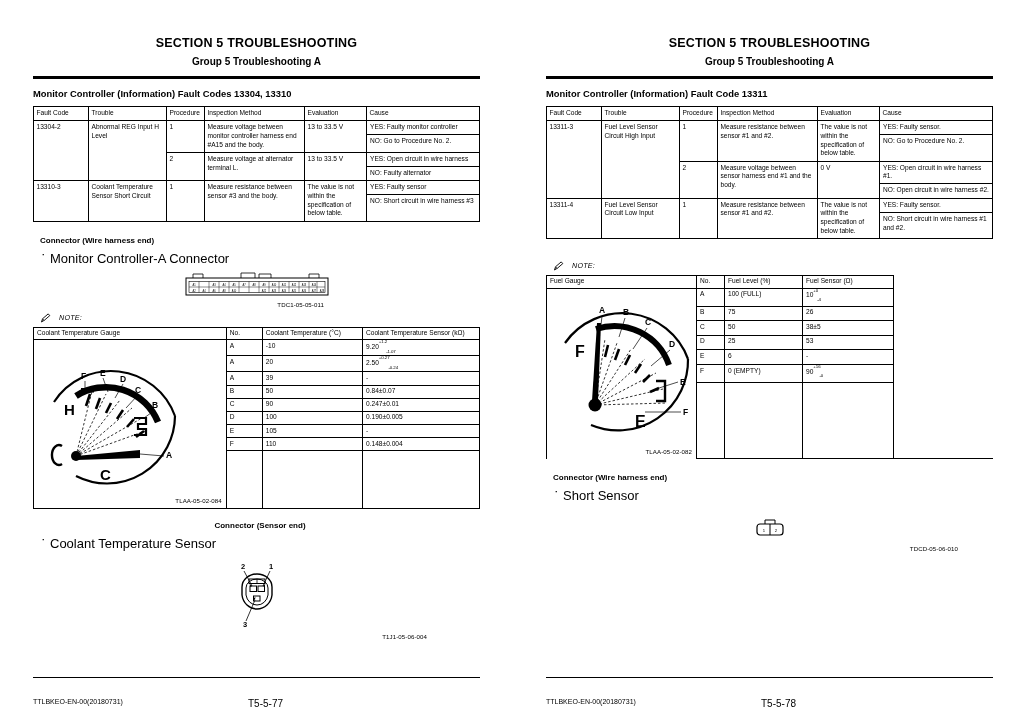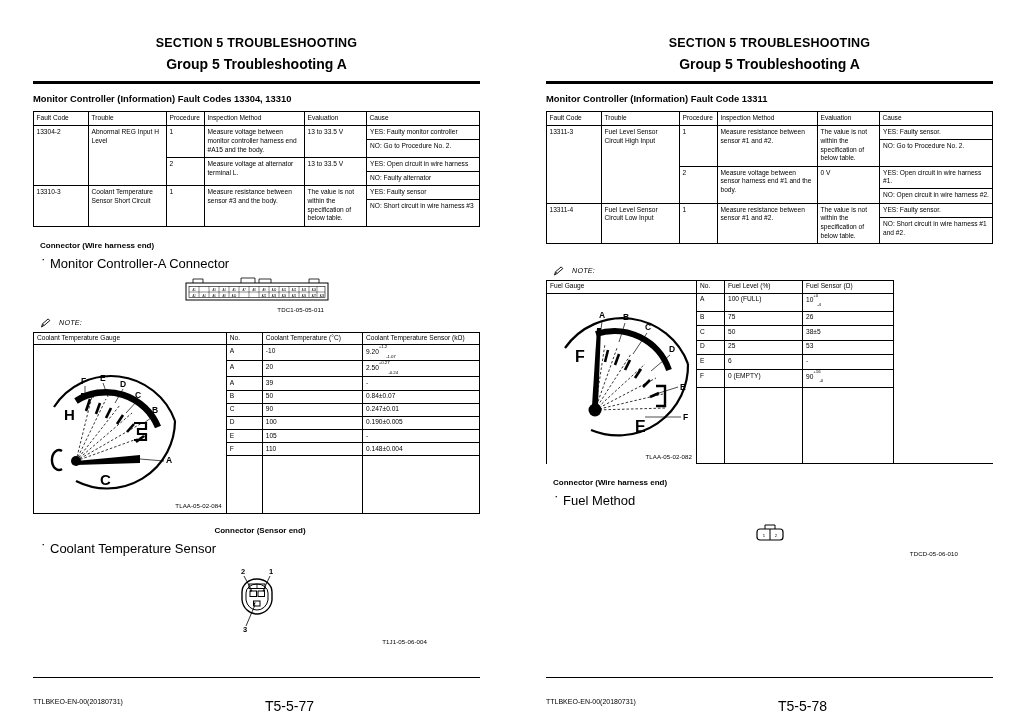--- a/index.html
+++ b/index.html
@@ -17,21 +17,21 @@
   
   .sec-title {
     text-align: center;
     font-size: 12.5px;
     font-weight: bold;
     letter-spacing: .2px;
     margin: 8px 0 0 0;
   }
   .grp-title {
     text-align: center;
-    font-size: 14px;
+    font-size: 10px;
     font-weight: bold;
     margin: 6px 0 0 0;
   }
   .rule-double {
     margin-top: 9px;
     border-top: 2.2px solid #000;
     border-bottom: 1px solid #000;
     height: 3px;
   }
   .fault-heading {
@@ -119,21 +119,21 @@
   table.gtable tr.head td { border-top: 1.3px solid #000; border-bottom: .7px solid #000;}
   table.gtable tr.bottomline td { border-top: 1.3px solid #000; }
   .gauge-cell { padding: 0 !important; position: relative; vertical-align: top; }
   sup.pm { font-size: 4.4px; position: relative; top: -2.6px; letter-spacing: -.1px;}
   sub.pm { font-size: 4.4px; position: relative; bottom: -1.2px; left: -1px; letter-spacing: -.1px;}
 
   
   .footer-rule { position: absolute; left: 33px; right: 33px; bottom: 42px; border-top: 1.4px solid #000; }
   .footer { position: absolute; left: 33px; right: 33px; bottom: 22px; font-size: 7px; }
   .footer .doc { position: absolute; left: 0; top: 0; }
-  .footer .pg { position: absolute; left: 232px; top: 0; font-size: 14px; }
+  .footer .pg { position: absolute; left: 215px; top: 0; font-size: 10px; }
 
   svg { display: block; }
 </style>
 </head>
 <body>
 
 <div class="spread">
 
   <div class="page">
 
@@ -587,21 +587,21 @@
         <td></td>
         <td></td>
       </tr>
       <tr class="bottomline">
         <td colspan="4" style="border-left:none;border-right:none;height:0;padding:0;"></td>
       </tr>
     </tbody>
       </table>
 
     <div class="subhead" style="margin-top:14px;">Connector (Wire harness end)</div>
-    <div class="bullet">Fuel Method</div>
+    <div class="bullet">Short Sensor</div>
 
     <div style="margin-top:14px; display:flex; justify-content:center;">
       <svg width="40" height="22" viewBox="0 0 40 22">
         <rect x="7" y="7" width="26" height="11" rx="3" fill="none" stroke="#000" stroke-width="1.2"></rect>
         <line x1="20" y1="7" x2="20" y2="18" stroke="#000" stroke-width="1"></line>
         <path d="M15,7 L15,3 L25,3 L25,7" fill="none" stroke="#000" stroke-width="1"></path>
         <g font-size="4.2" font-family="Liberation Sans, sans-serif" text-anchor="middle">
           <text x="14" y="15">1</text>
           <text x="26" y="15">2</text>
         </g>

